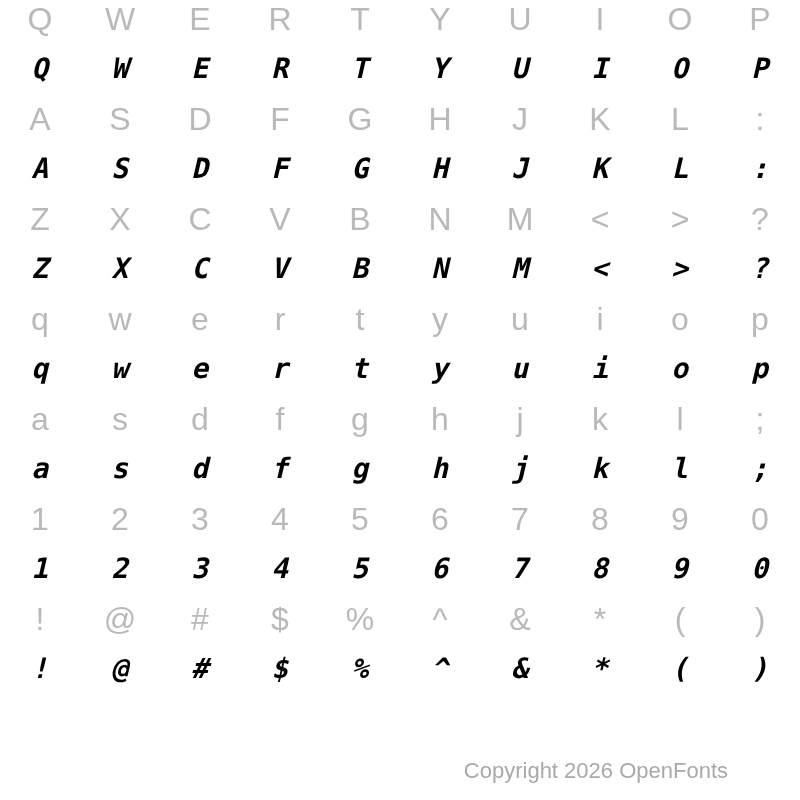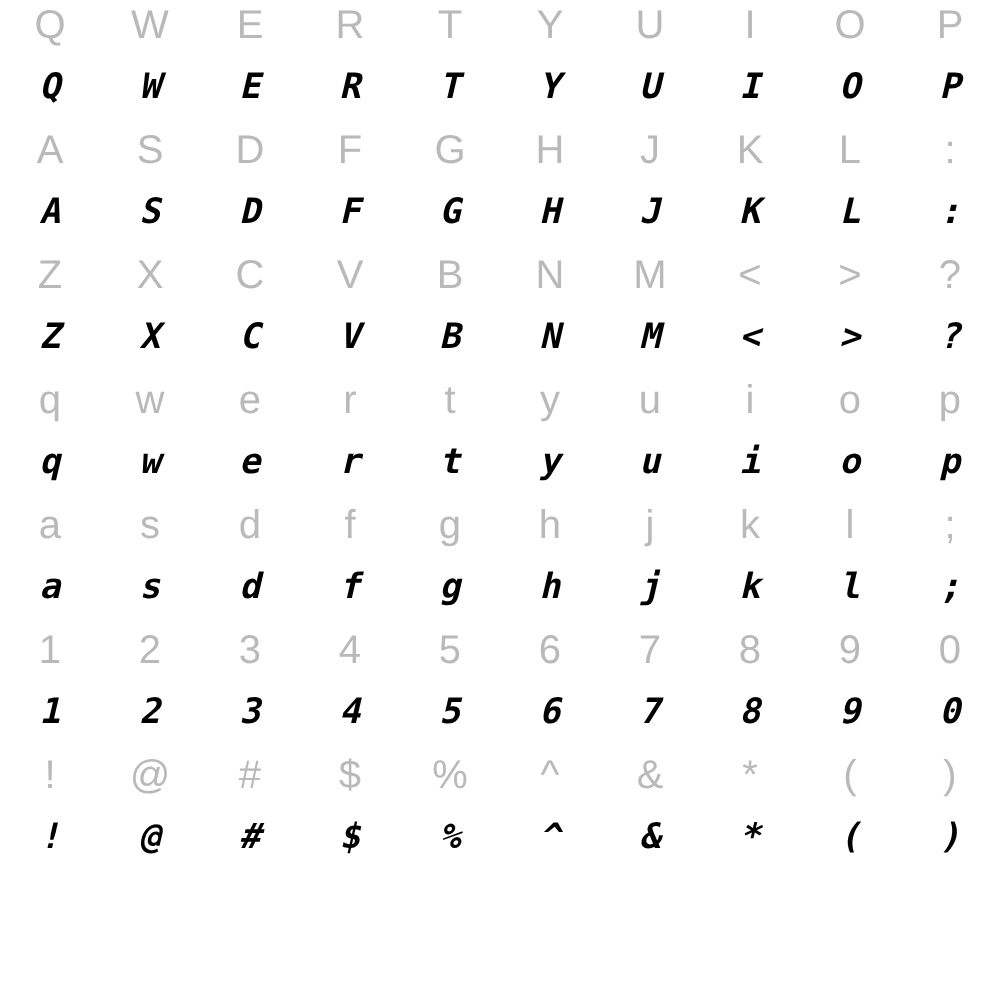--- a/index.html
+++ b/index.html
@@ -240,13 +240,14 @@
           <span class="cell">$</span>
           <span class="cell">%</span>
           <span class="cell">^</span>
           <span class="cell">&amp;</span>
           <span class="cell">*</span>
           <span class="cell">(</span>
           <span class="cell">)</span>
         </div>
       </div>
     </div>
+  <div class="footer">Copyright 2026 OpenFonts</div>
 </div>
 
 </body></html>

